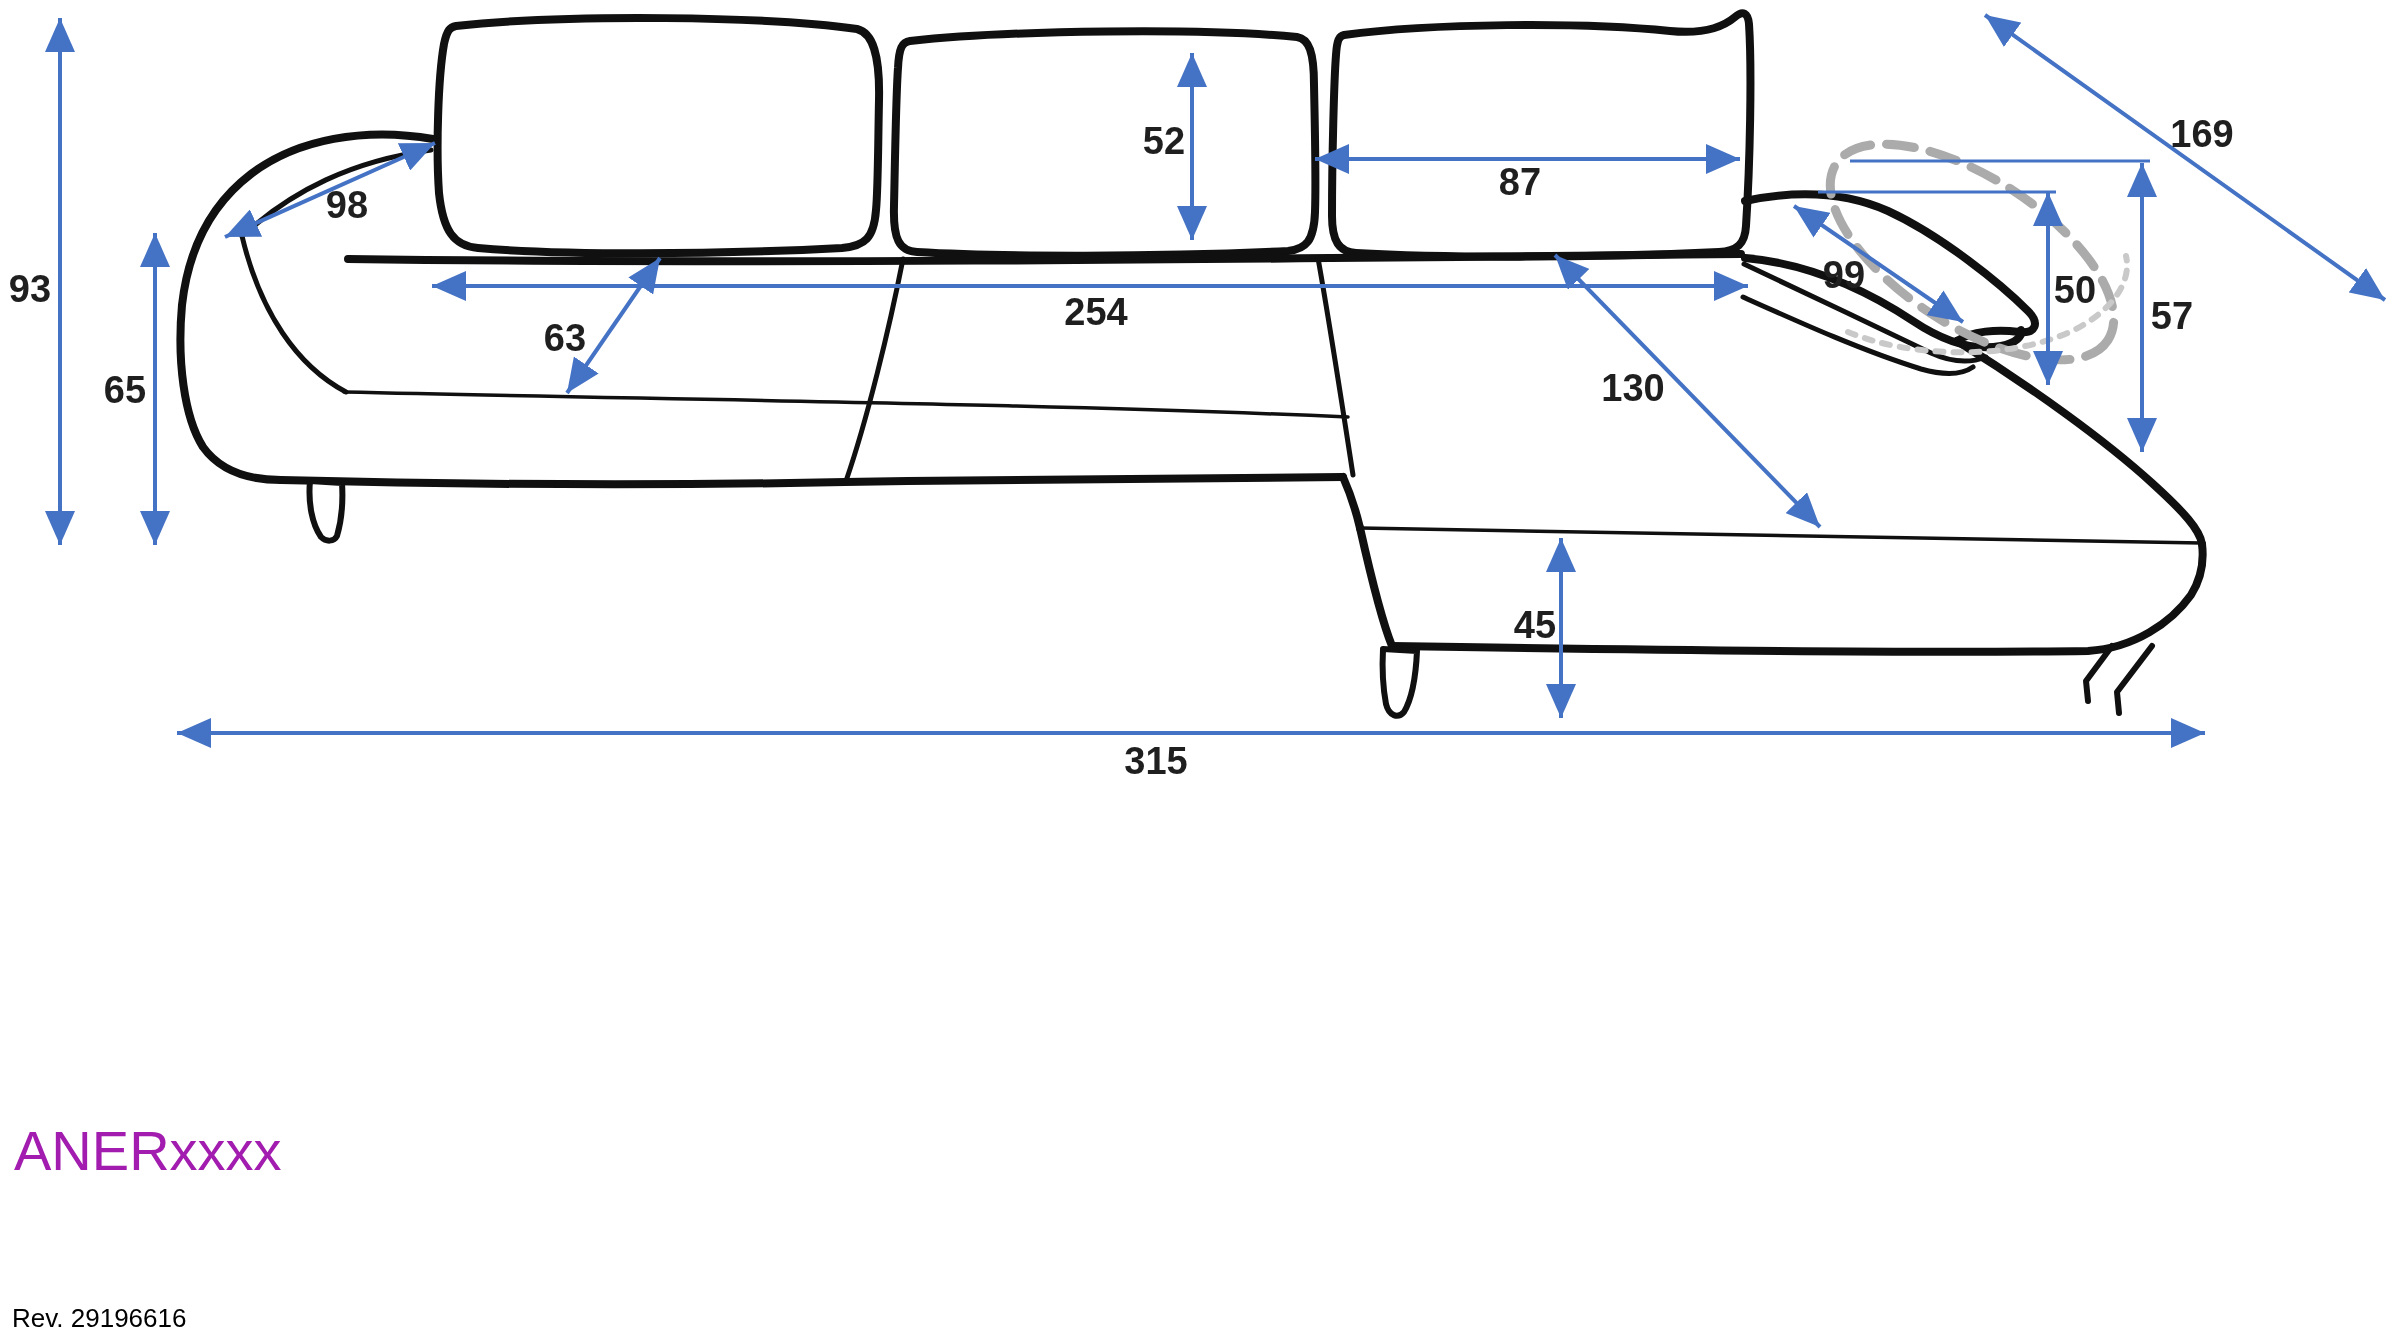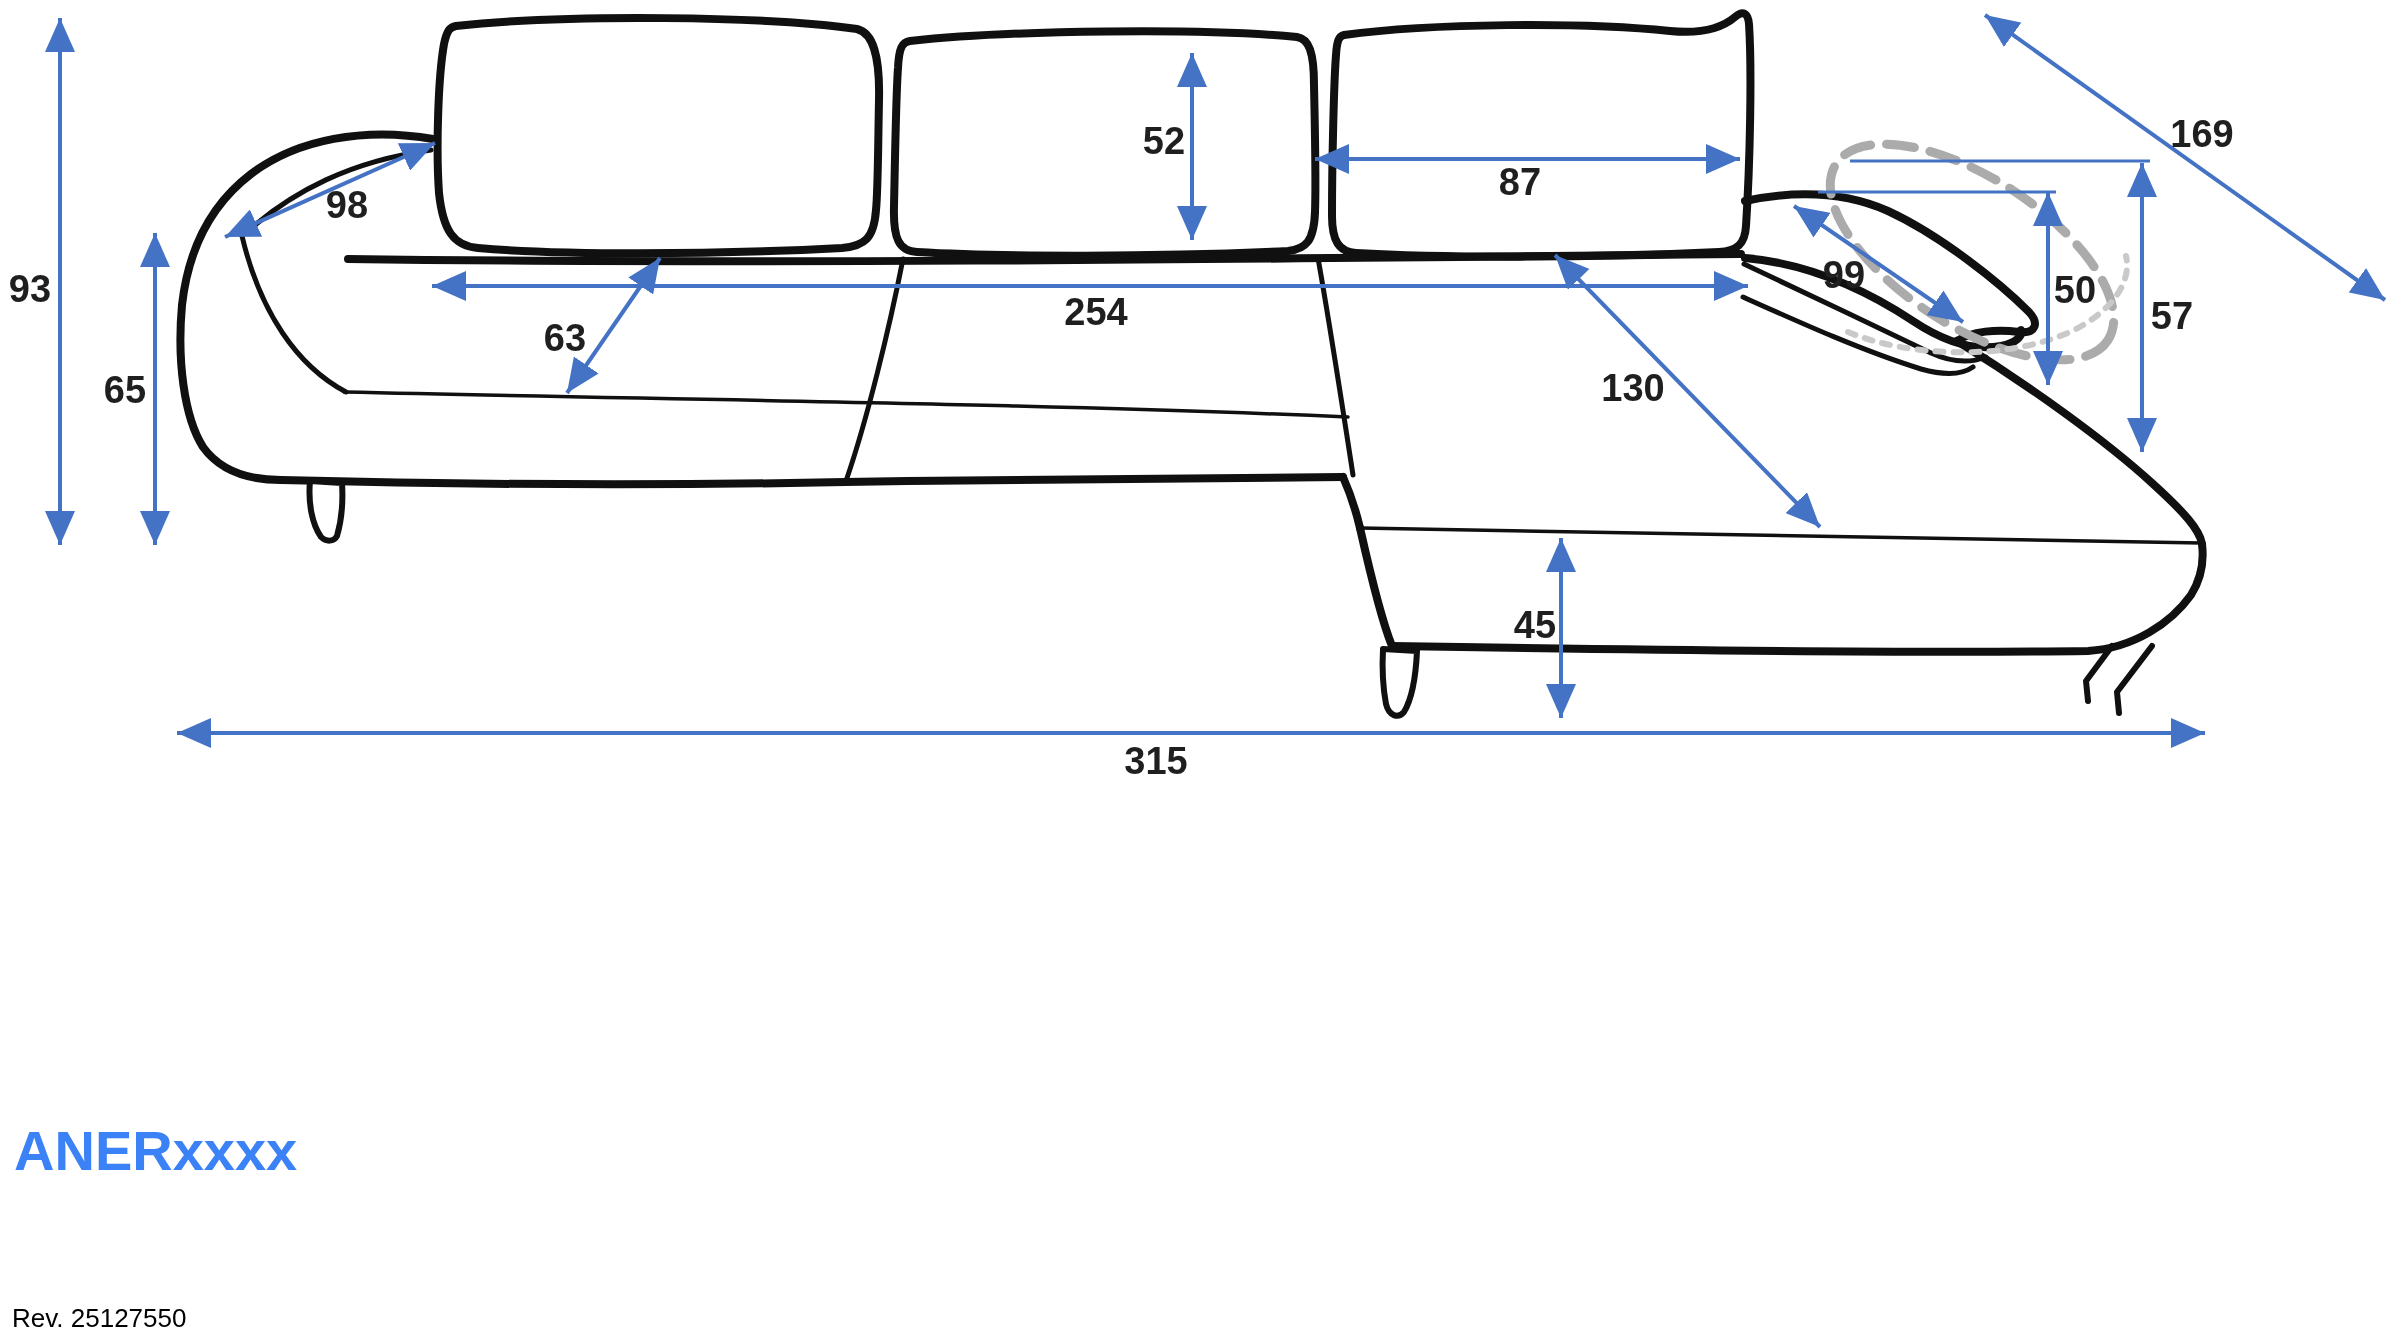--- a/index.html
+++ b/index.html
@@ -23,21 +23,21 @@
   .dim{stroke:var(--accent);stroke-width:4;fill:none;}
   .ref{stroke:var(--accent);stroke-width:3;fill:none;}
   .ah{fill:var(--accent);}
   .dim-label{fill:var(--ink);font-family:"Liberation Sans", sans-serif;font-weight:bold;
              font-size:38px;text-anchor:middle;}
   .ghost1{fill:none;stroke:var(--ghost);stroke-width:9;stroke-dasharray:28 16;stroke-linecap:round;}
   .ghost2{fill:none;stroke:#C9C9C9;stroke-width:6;stroke-dasharray:8 10;stroke-linecap:round;}
   
   .product-title{position:absolute;left:18px;top:940px;font-size:80px;font-weight:bold;
                  color:#000;letter-spacing:1px;}
-  .model-code{position:absolute;left:14px;top:1118px;font-size:56px;font-weight:bold;color:#3b82f6;}
+  .model-code{position:absolute;left:14px;top:1118px;font-size:56px;font-weight:normal;color:#a21caf;}
   .revision{position:absolute;left:12px;top:1303px;font-size:26px;color:#000;}
 </style>
 </head>
 <body>
 
 <div class="canvas">
 
   <svg class="drawing" width="2400" height="1344" viewBox="0 0 2400 1344">
     <defs>
       <marker id="ah" markerWidth="36" markerHeight="30" refX="34" refY="15" orient="auto-start-reverse" markerUnits="userSpaceOnUse">
@@ -125,14 +125,14 @@
       <text class="dim-label" x="1844" y="288">99</text>
       <text class="dim-label" x="1633" y="401">130</text>
       <text class="dim-label" x="2075" y="303">50</text>
       <text class="dim-label" x="2172" y="329">57</text>
       <text class="dim-label" x="1535" y="638">45</text>
       <text class="dim-label" x="1156" y="774">315</text>
     </g>
   </svg>
 
   <div class="model-code">ANERxxxx</div>
-  <div class="revision">Rev. 25127550</div>
+  <div class="revision">Rev. 29196616</div>
 </div>
 
 </body></html>

